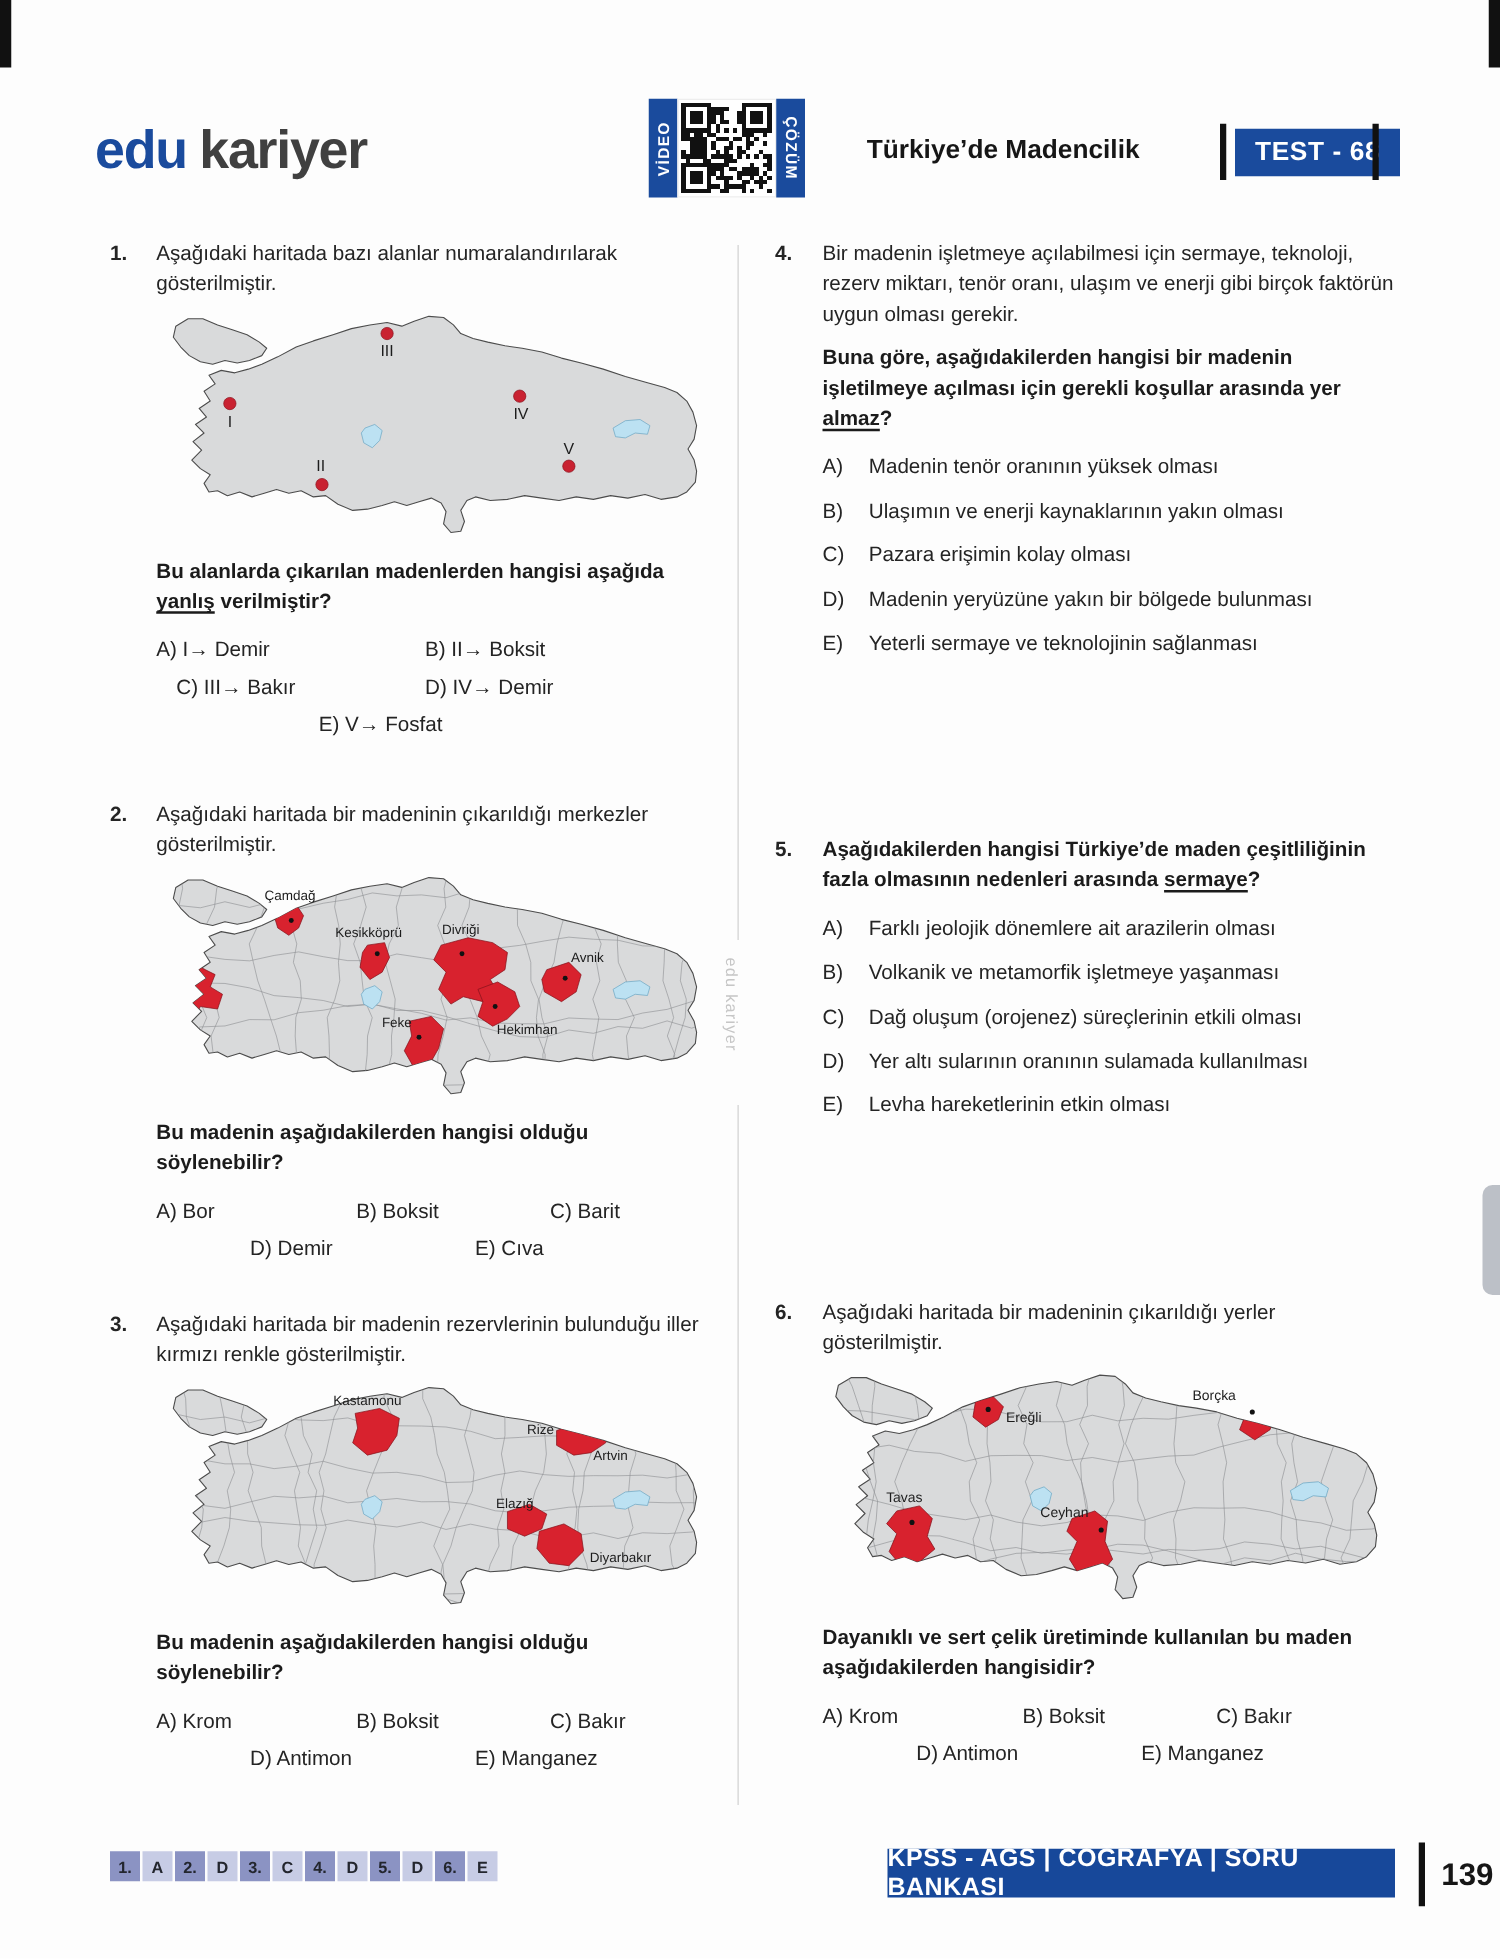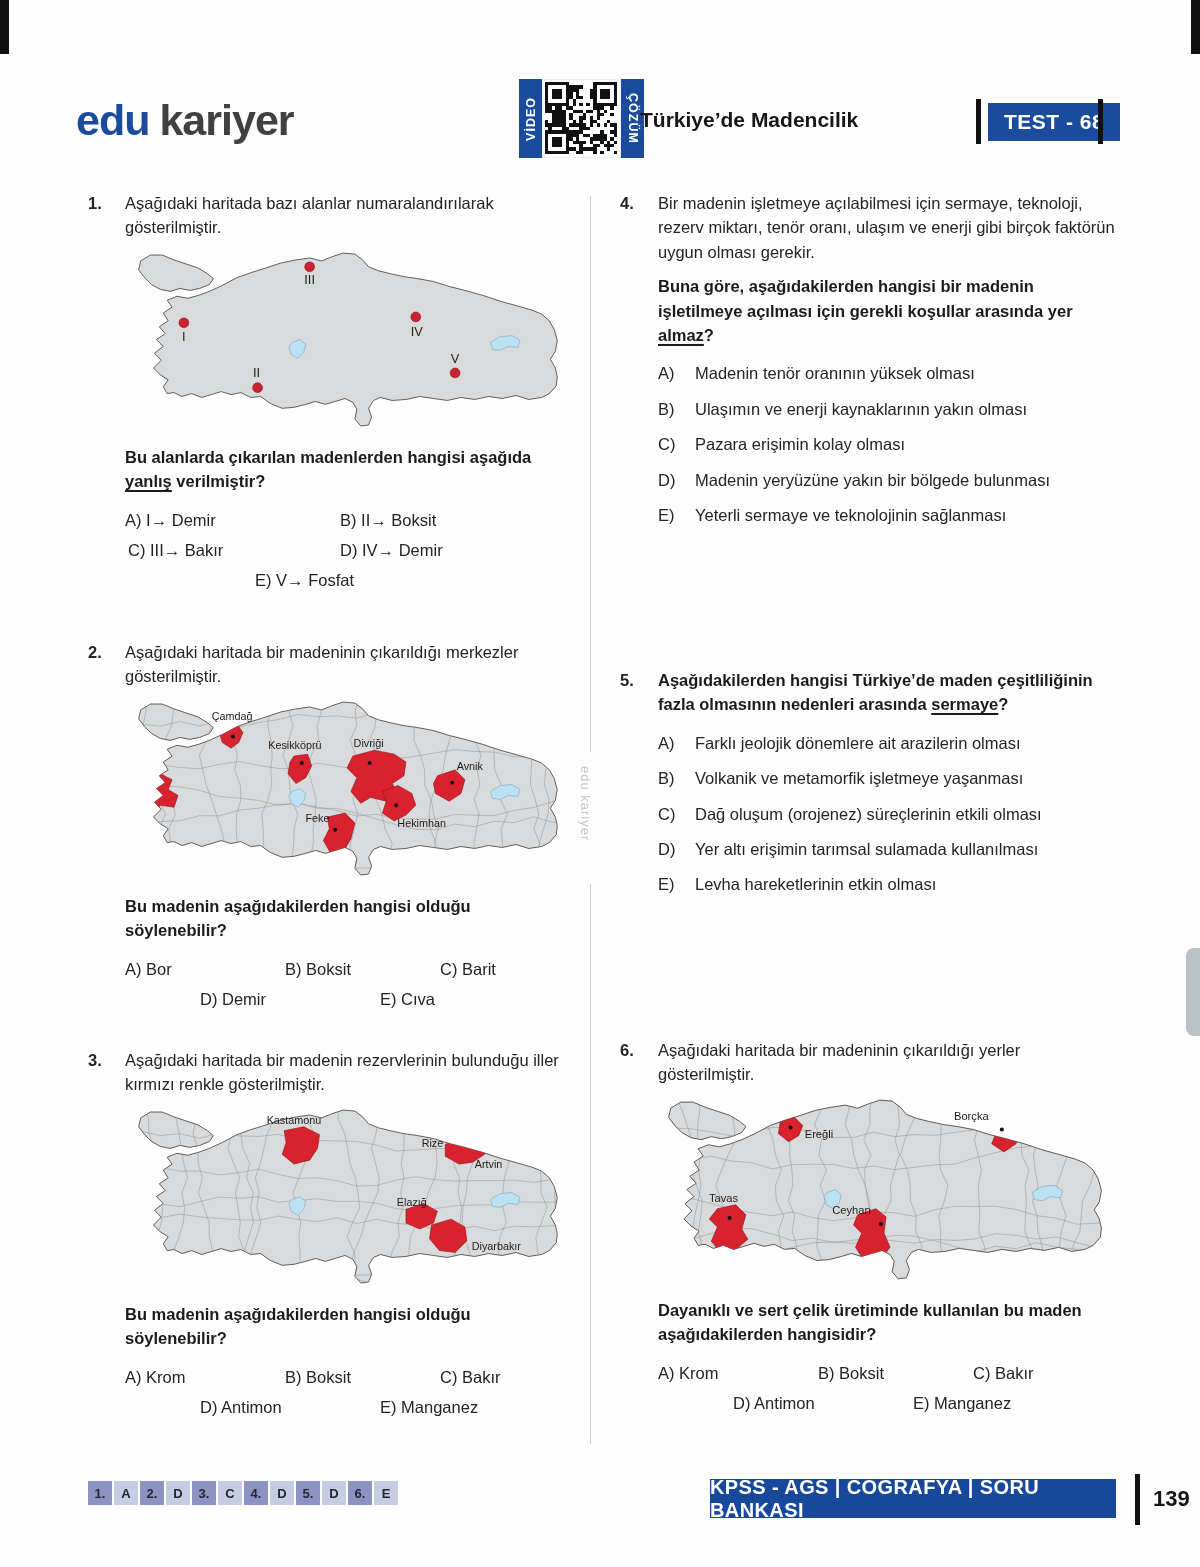--- a/index.html
+++ b/index.html
@@ -14,21 +14,21 @@
   
   .logo{position:absolute;left:76px;top:96px;font-size:43px;font-weight:700;letter-spacing:-1px}
   .logo .edu{color:#1a4b9d}
   .logo .kariyer{color:#404040;margin-left:10px}
   .qr-wrap{position:absolute;left:519px;top:79px;height:79px;display:flex}
   .qr-side{width:23px;background:#1a4b9d;color:#fff;font-weight:700;font-size:12.5px;
            display:flex;align-items:center;justify-content:center;letter-spacing:1px}
   .qr-side.leftbar span{writing-mode:vertical-rl;transform:rotate(180deg)}
   .qr-side.rightbar span{writing-mode:vertical-rl}
   .qr-box{width:79px;height:79px;background:#fff;border:1px solid #eee}
-  .hdr-topic{position:absolute;left:640px;top:108px;width:325px;text-align:left;
+  .hdr-topic{position:absolute;left:640px;top:108px;width:325px;text-align:center;
              font-size:21px;font-weight:700;color:#161616}
   .hdr-bar{position:absolute;top:99px;width:5px;height:45px;background:#111}
   .hdr-badge{position:absolute;left:988px;top:103px;background:#1a4b9d;color:#fff;
              font-weight:700;font-size:21px;padding:7px 16px;letter-spacing:.5px}
 
   
   .vdiv{position:absolute;left:590px;width:1px;background:#d2d2d2}
   .watermark{position:absolute;left:578px;top:766px;writing-mode:vertical-rl;
              font-size:13px;color:#c6c6c6;letter-spacing:1px}
 
@@ -62,21 +62,21 @@
   
   .akey{position:absolute;left:88px;top:1481px;display:flex;gap:2px}
   .akey .cell{width:24px;height:24px;display:flex;align-items:center;justify-content:center;
               font-size:13px;font-weight:700;color:#23262e}
   .akey .num{background:#8b93c3}
   .akey .ans{background:#c7cce5}
   .foot-bar{position:absolute;left:710px;top:1479px;width:406px;height:39px;background:#17489a;
             color:#fff;font-weight:700;font-size:20px;display:flex;align-items:center;justify-content:center;
             letter-spacing:.4px}
   .foot-tick{position:absolute;left:1135px;top:1474px;width:5px;height:51px;background:#111}
-  .foot-page{position:absolute;left:1153px;top:1486px;font-size:22px;font-weight:700;color:#161616}
+  .foot-page{position:absolute;left:1153px;top:1486px;font-size:25px;font-weight:700;color:#161616}
 </style>
 </head>
 <body>
 
 <div class="page">
 
   <svg width="0" height="0" style="position:absolute" aria-hidden="true">
     <defs>
       <path id="tr-shape" d="M103,38 L118,30 132,25 148,20 163,15 178,12 192,10 204,13 214,9 226,5 238,6 246,12 252,19 262,23 274,26 288,29 302,31 318,34 334,39 350,43 368,48 386,54 404,59 418,63 428,67 436,74 441,83 444,94 442,105 437,113 442,122 444,131 443,140 436,148 428,152 415,154 402,150 388,153 374,151 360,154 346,152 332,155 318,153 304,151 290,154 276,155 264,152 257,155 252,163 255,172 252,180 244,181 238,174 240,164 236,157 228,153 218,156 208,159 198,156 188,159 176,162 164,163 152,158 142,151 132,152 122,147 112,149 102,146 92,149 82,152 72,148 62,151 54,147 47,148 43,141 48,134 40,129 33,122 41,114 34,107 43,100 36,93 45,87 39,80 48,74 43,66 52,60 47,53 57,49 68,51 79,48 90,44 Z M30,7 L42,7 54,12 66,16 78,20 88,26 94,31 90,37 80,41 70,43 60,41 50,44 40,42 31,37 24,30 18,22 20,13 Z"></path>
       <clipPath id="tr-clip">
@@ -377,21 +377,21 @@
         <text class="mlabel big" x="301" y="89" text-anchor="middle">IV</text>
         <circle class="rdot" cx="340" cy="127" r="5"></circle>
         <text class="mlabel big" x="340" y="117" text-anchor="middle">V</text>
       </svg>
       <p class="stem" style="width:450px"><span>Bu alanlarda çıkarılan madenlerden hangisi aşağıda </span><span class="ul">yanlış</span><span> verilmiştir?</span></p>
       <div class="optrow">
         <span class="opt" style="left:0"><span>A)</span> <span>I→ Demir</span></span>
         <span class="opt" style="left:215px"><span>B)</span> <span>II→ Boksit</span></span>
       </div>
       <div class="optrow">
-        <span class="opt" style="left:3px"><span>C)</span> <span>III→ Bakır</span></span>
+        <span class="opt" style="left:16px"><span>C)</span> <span>III→ Bakır</span></span>
         <span class="opt" style="left:215px"><span>D)</span> <span>IV→ Demir</span></span>
       </div>
       <div class="optrow">
         <span class="opt" style="left:130px"><span>E)</span> <span>V→ Fosfat</span></span>
       </div>
     </div>
   </section>
 
   <section class="qblock" style="top:640px;left:88px;width:458px">
     <span class="qnum">2.</span>
@@ -554,21 +554,21 @@
       <div class="optline">
           <span class="oletter">B)</span>
           <span>Volkanik ve metamorfik işletmeye yaşanması</span>
         </div>
       <div class="optline">
           <span class="oletter">C)</span>
           <span>Dağ oluşum (orojenez) süreçlerinin etkili olması</span>
         </div>
       <div class="optline">
           <span class="oletter">D)</span>
-          <span>Yer altı erişimin tarımsal sulamada kullanılması</span>
+          <span>Yer altı sularının oranının sulamada kullanılması</span>
         </div>
       <div class="optline">
           <span class="oletter">E)</span>
           <span>Levha hareketlerinin etkin olması</span>
         </div>
     </div>
   </section>
 
   <section class="qblock rightcol" style="top:1038px;left:620px;width:505px">
     <span class="qnum">6.</span>

